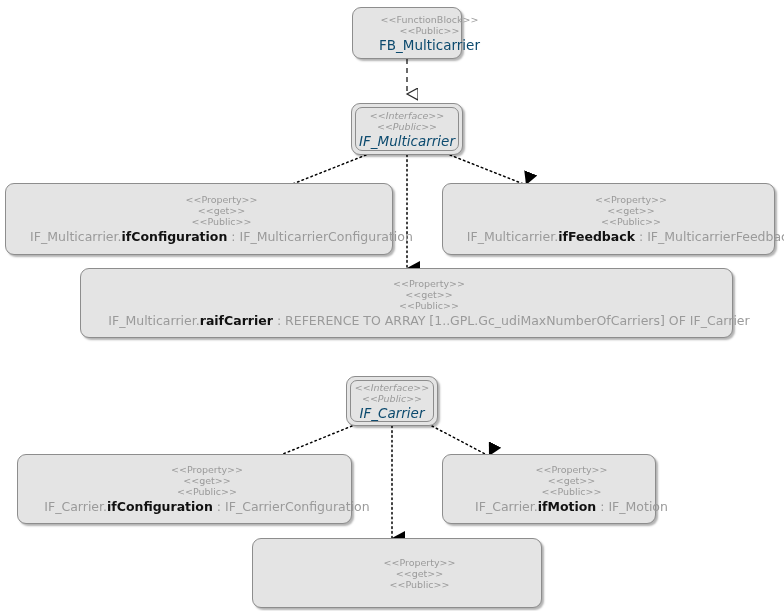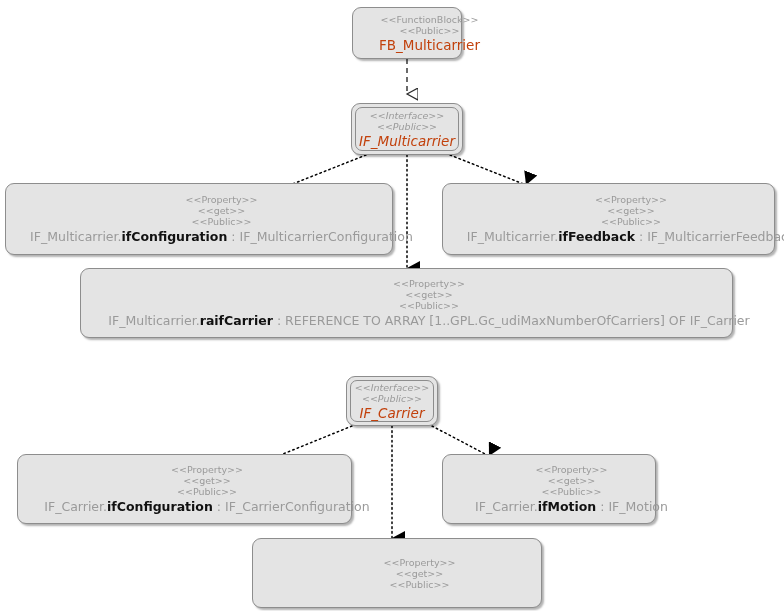--- a/index.html
+++ b/index.html
@@ -46,21 +46,21 @@
   }
 
   .stereo{
     color:#9a9a9a;
     font-size:9.5px;
     line-height:11px;
     letter-spacing:0px;
     white-space:nowrap;
   }
   .title{
-    color:#c2410c;
+    color:#0c4a6e;
     font-size:13.5px;
     line-height:16px;
     white-space:nowrap;
     margin-top:1px;
   }
   .sig{
     font-size:12.5px;
     line-height:15px;
     white-space:nowrap;
     margin-top:2px;

